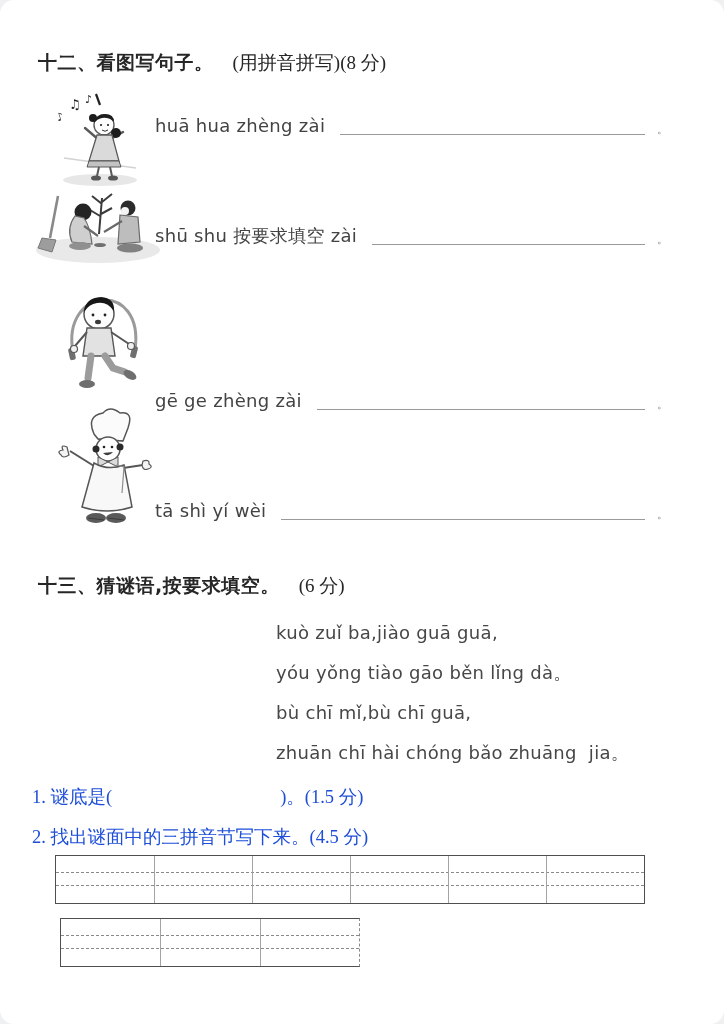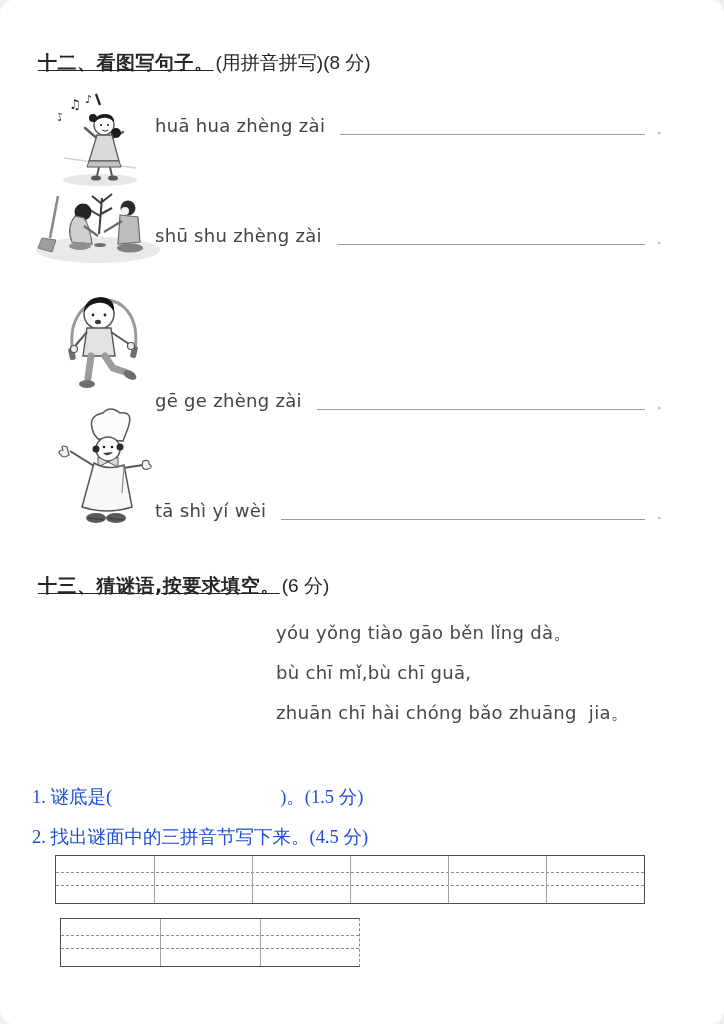--- a/index.html
+++ b/index.html
@@ -6,22 +6,22 @@
   html,body { background:#eef0f2; }
   body { font-family:"Liberation Serif", serif; }
   .page {
     position:relative; width:724px; height:1024px; margin:0 auto;
     background:#ffffff; border-radius:14px; overflow:hidden;
   }
   .abs { position:absolute; }
 
   
   .sec-heading { font-size:19px; color:#262626; white-space:nowrap; }
-  .sec-heading .hb { font-family:"DejaVu Sans", sans-serif; font-weight:700; letter-spacing:0.5px;text-decoration:underline; }
-  .sec-heading .hn { font-family:Liberation Sans, sans-serif; font-weight:400; margin-left:2px; }
+  .sec-heading .hb { font-family:"DejaVu Sans", sans-serif; font-weight:700; letter-spacing:0.5px; }
+  .sec-heading .hn { font-family:Liberation Serif, serif; font-weight:400; margin-left:19px; }
 
   
   .pinyin-row { display:flex; align-items:flex-end; height:27px;gap:9px; }
   .pinyin-text {
     font-family:"DejaVu Sans", sans-serif; font-size:18px; color:#434343;
     letter-spacing:0.3px; white-space:pre; line-height:27px;
   }
   .blank-line { flex:1; border-bottom:1.3px solid #9a9a9a; height:100%; margin:0 3px 4px 6px; }
   .row-period { font-family:"DejaVu Sans", sans-serif; font-size:11px; color:#8d8d8d; line-height:14px; padding-bottom:2px; }
 
@@ -97,21 +97,21 @@
       <ellipse cx="52" cy="58" rx="11" ry="4" fill="#909090"></ellipse>
       <circle cx="100" cy="20" r="7.5" fill="#2c2c2c"></circle>
       <circle cx="97" cy="23" r="4" fill="#f4f4f4"></circle>
       <path d="M92,27 L110,29 L112,54 L90,56 Z" fill="#bdbdbd" stroke="#6a6a6a" stroke-width="1.2"></path>
       <path d="M94,33 L76,44" stroke="#6a6a6a" stroke-width="2.2"></path>
       <ellipse cx="102" cy="60" rx="13" ry="4.5" fill="#818181"></ellipse>
       <ellipse cx="72" cy="57" rx="6" ry="2" fill="#707070"></ellipse>
     </svg>
   </div>
   <div class="abs pinyin-row" style="left:155px; top:222px; width:513px;">
-    <span class="pinyin-text">shū shu zhèng zài</span>
+    <span class="pinyin-text">shū shu 按要求填空 zài</span>
     <span class="blank-line"></span>
     <span class="row-period">。</span>
   </div>
 
   <div class="abs" style="left:47px; top:270px; width:108px; height:124px;">
     <svg class="illu" width="108" height="124" viewBox="0 0 108 124">
       <path d="M26,82 C14,16 98,10 88,80" stroke="#9a9a9a" stroke-width="3" fill="none"></path>
       <rect x="22" y="78" width="6" height="12" rx="2" fill="#6f6f6f" transform="rotate(-12 25 84)"></rect>
       <rect x="84" y="76" width="6" height="12" rx="2" fill="#6f6f6f" transform="rotate(14 87 82)"></rect>
       <circle cx="52" cy="44" r="15" fill="#fdfdfd" stroke="#565656" stroke-width="1.5"></circle>
@@ -161,20 +161,21 @@
     <span class="pinyin-text">tā shì yí wèi</span>
     <span class="blank-line"></span>
     <span class="row-period">。</span>
   </div>
 
   <div class="abs sec-heading" style="left:38px; top:573px;">
     <span class="hb">十三、猜谜语,按要求填空。</span><span class="hn">(6 分)</span>
   </div>
 
   <div class="abs" style="left:276px; top:619px;">
+    <div class="riddle-line">kuò zuǐ ba,jiào guā guā,</div>
     <div class="riddle-line">yóu yǒng tiào gāo běn lǐng dà。</div>
     <div class="riddle-line">bù chī mǐ,bù chī guā,</div>
     <div class="riddle-line">zhuān chī hài chóng bǎo zhuāng  jia。</div>
   </div>
 
   <div class="abs question" style="left:32px; top:784px;">
     <span>1. 谜底是(</span><span class="answer-gap"></span><span>)。(1.5 分)</span>
   </div>
 
   <div class="abs question" style="left:32px; top:824px;">2. 找出谜面中的三拼音节写下来。(4.5 分)</div>

